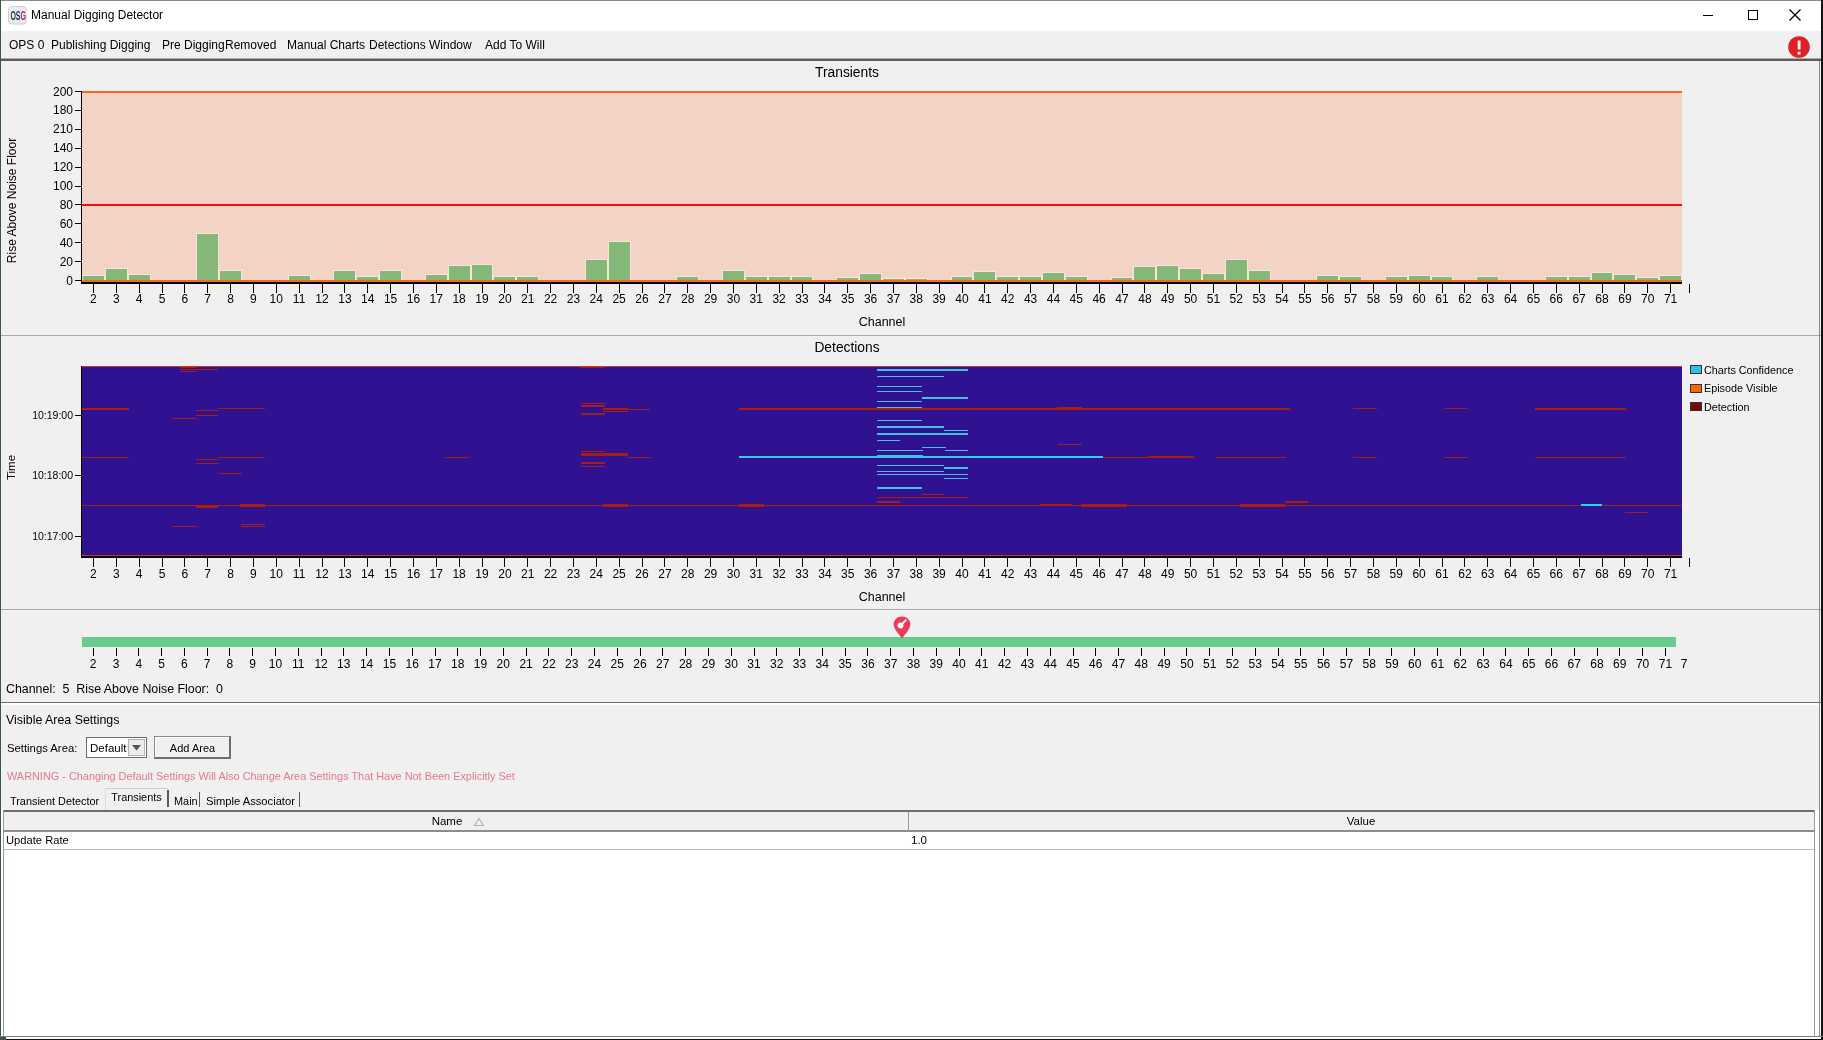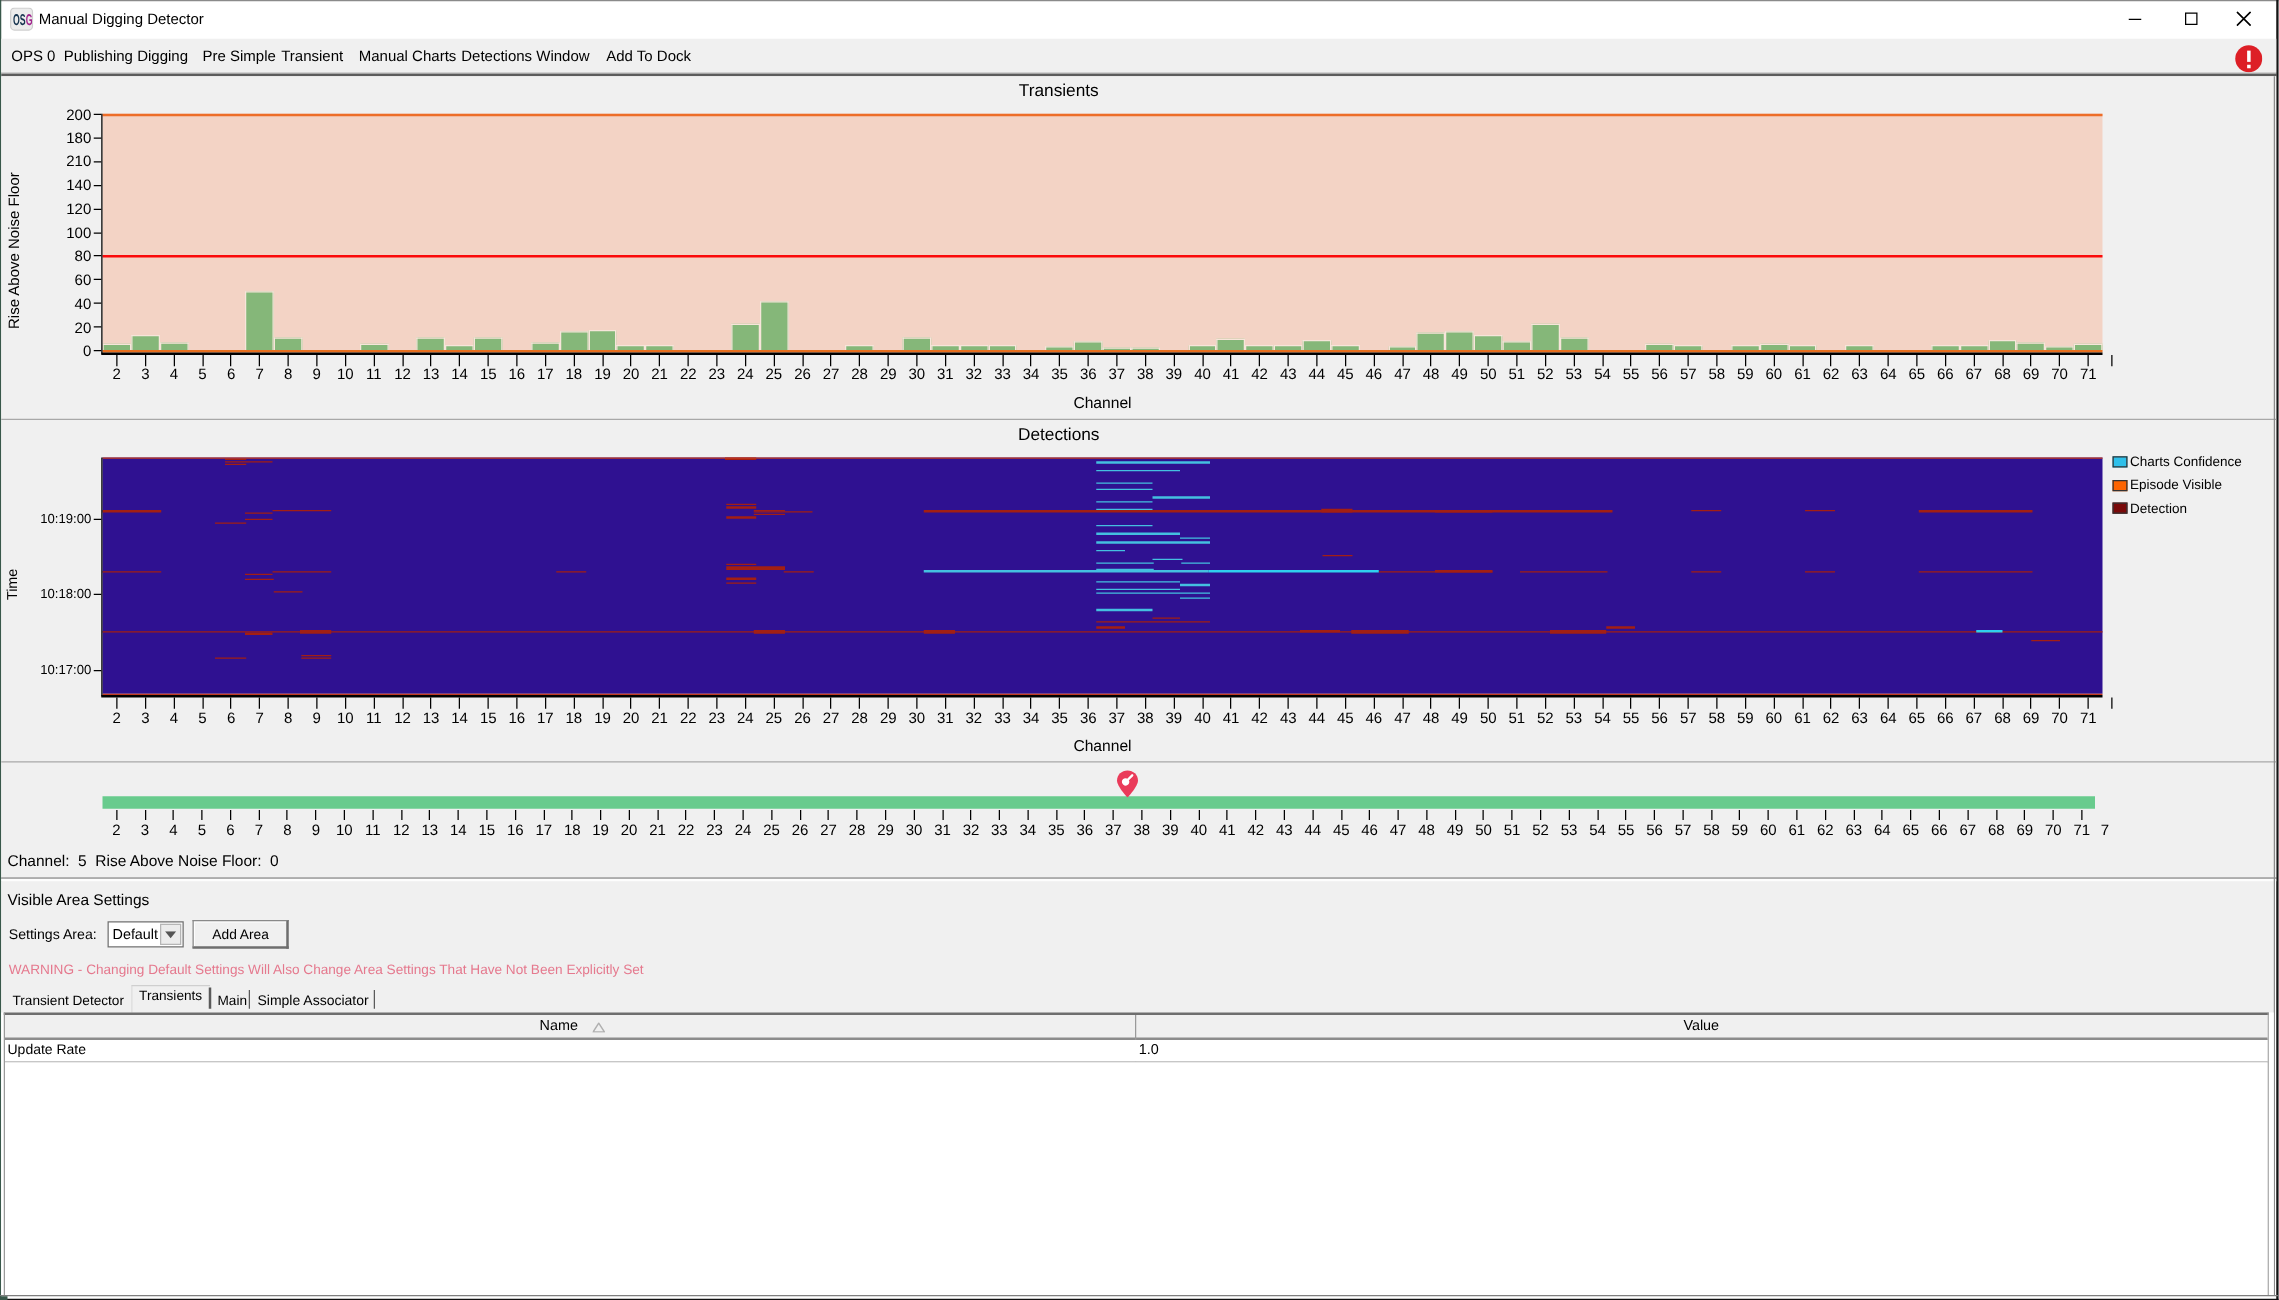--- a/index.html
+++ b/index.html
@@ -26,25 +26,25 @@
 <div style="left:1703px;top:15px;width:10px;height:1px;background:#000;"></div>
 <div style="left:1748px;top:10px;width:10px;height:10px;border:1px solid #000;background:transparent;"></div>
 <svg style="position:absolute;left:1789px;top:9px;" width="12" height="12">
     <path d="M0.5 0.5 L11.5 11.5 M11.5 0.5 L0.5 11.5" stroke="#000" stroke-width="1.3"></path>
   </svg>
 <div style="left:1px;top:31px;width:1820px;height:27px;background:#f0f0f0;"></div>
 <div style="left:1px;top:58px;width:1820px;height:1px;background:#ababab;"></div>
 <div style="left:1px;top:59px;width:1820px;height:2px;background:#5c5c5c;"></div>
 <div style="left:9px;top:38px;height:15px;font-size:12px;color:#000;white-space:nowrap;">OPS 0</div>
 <div style="left:51px;top:38px;height:15px;font-size:12px;color:#000;white-space:nowrap;">Publishing Digging</div>
-<div style="left:162px;top:38px;height:15px;font-size:12px;color:#000;white-space:nowrap;">Pre Simple</div>
-<div style="left:225px;top:38px;height:15px;font-size:12px;color:#000;white-space:nowrap;">Transient</div>
+<div style="left:162px;top:38px;height:15px;font-size:12px;color:#000;white-space:nowrap;">Pre Digging</div>
+<div style="left:225px;top:38px;height:15px;font-size:12px;color:#000;white-space:nowrap;">Removed</div>
 <div style="left:287px;top:38px;height:15px;font-size:12px;color:#000;white-space:nowrap;">Manual Charts</div>
 <div style="left:369px;top:38px;height:15px;font-size:12px;color:#000;white-space:nowrap;">Detections Window</div>
-<div style="left:485px;top:38px;height:15px;font-size:12px;color:#000;white-space:nowrap;">Add To Dock</div>
+<div style="left:485px;top:38px;height:15px;font-size:12px;color:#000;white-space:nowrap;">Add To Will</div>
 <svg style="position:absolute;left:1788px;top:36px;" width="22" height="22">
     <circle cx="11" cy="11" r="10.8" fill="#dd1f26"></circle>
     <rect x="9.7" y="4.5" width="2.8" height="9" fill="#fff"></rect>
     <rect x="9.7" y="15.8" width="2.8" height="2.8" fill="#fff"></rect>
   </svg>
 <div style="left:1px;top:61px;width:1820px;height:641px;background:#f0f0f0;"></div>
 <div class="ctr" style="left:782px;top:65px;width:130px;height:17px;font-size:13.8px;">Transients</div>
 <div class="ctr" style="left:-58px;top:193px;width:140px;height:15px;font-size:12px;transform:rotate(-90deg);">Rise Above Noise Floor</div>
 <div style="left:82.0px;top:91px;width:1600px;height:190px;background:#f3d3c5;"></div>
 <div style="left:82.0px;top:274.8px;width:22.86px;height:5.7px;background:#85b779;border:1px solid #f7e5da;border-bottom:none;"></div>

